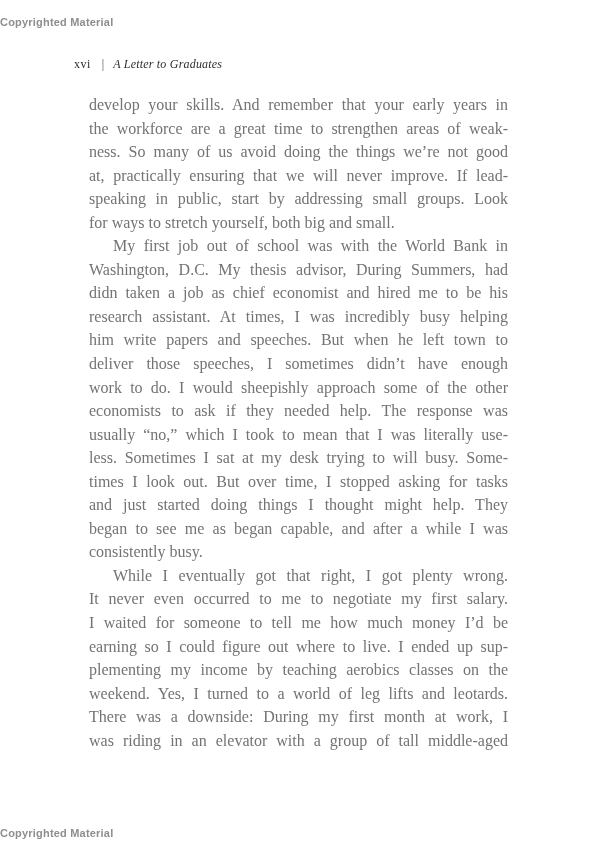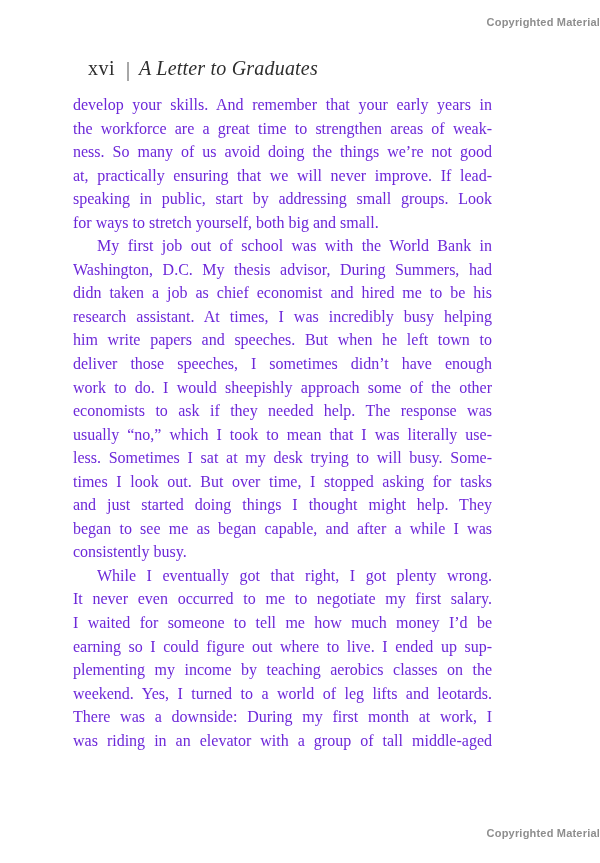--- a/index.html
+++ b/index.html
@@ -11,35 +11,35 @@
     height: 863px;
     background: #ffffff;
     position: relative;
     overflow: hidden;
     font-family: "Liberation Serif", serif;
   }
   .copyright {
     position: absolute;
     left: 0;
     width: 600px;
-    text-align: right;
+    text-align: left;
     font-family: "Liberation Sans", sans-serif;
     font-weight: 700;
     font-size: 11px;
     letter-spacing: 0.2px;
     color: #8e8e8e;
   }
   .copyright.top { top: 16px; }
   .copyright.bottom { top: 827px; }
 
   .page-header {
     position: absolute;
     top: 57px;
-    left: 88px;
-    font-size: 20px;
+    left: 74px;
+    font-size: 12px;
     color: #2e2e2e;
     white-space: nowrap;
   }
   .page-header .folio {
     font-style: normal;
     letter-spacing: 0.5px;
   }
   .page-header .sep {
     display: inline-block;
     margin: 0 9px 0 11px;
@@ -48,23 +48,23 @@
     transform: scaleY(1.1);
   }
   .page-header .title {
     font-style: italic;
     letter-spacing: 0.2px;
   }
 
   .body-text {
     position: absolute;
     top: 93px;
-    left: 73px;
+    left: 89px;
     width: 419px;
-    color: #6d28d9;
+    color: #737373;
     font-size: 16px;
   }
   .line {
     height: 23.55px;
     line-height: 23.55px;
     text-align: justify;
     text-align-last: justify;
     white-space: nowrap;
     overflow: visible;
   }

